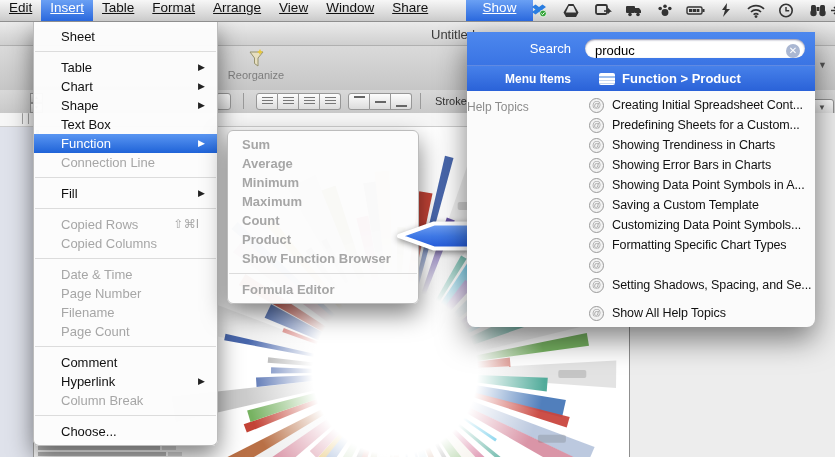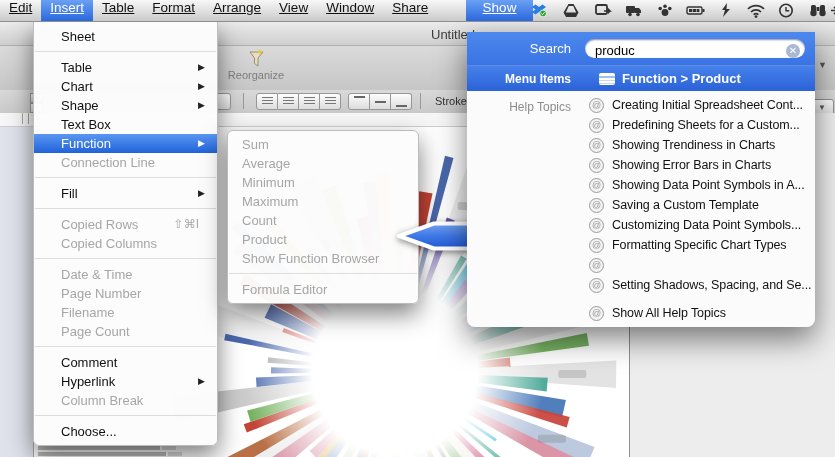--- a/index.html
+++ b/index.html
@@ -59,21 +59,21 @@
   .minitable{position:absolute;left:38px;top:446px;z-index:2;}
   .mt-row{display:flex;margin-bottom:2px;}
   .mt-bar{height:4px;background:#bdbdbd;margin-right:2px;}
   .mt-val{width:14px;height:4px;background:#dcdcdc;}
   
   .menu{position:absolute;background:rgba(252,252,252,0.97);border:1px solid #bcbcbc;
     box-shadow:0 10px 25px rgba(0,0,0,0.5);z-index:10;font-size:13px;color:#111;}
   #insert-menu{left:33px;top:22px;width:183px;border-top:none;border-radius:0 0 6px 6px;padding:5px 0 4px 0;}
   #function-submenu{left:227px;top:130px;width:190px;border-radius:6px;padding:4px 0 4px 0;z-index:11;}
   .mrow{height:19px;line-height:19px;padding:0 12px 0 27px;display:flex;align-items:center;}
-  #function-submenu .mrow{padding:0 12px 0 14px;}
+  #function-submenu .mrow{padding:0 12px 0 14px;font-weight:bold;}
   .mrow .lbl{flex:1;white-space:nowrap;}
   .mrow .shortcut{color:#a6a6a6;margin-right:6px;font-size:12px;}
   .mrow .sub{font-size:9px;color:#222;}
   .mrow.dis{color:#a6a6a6;}
   .mrow.hl{background:linear-gradient(#5a96f2,#1f63d8);color:#fff;}
   .mrow.hl .sub{color:#fff;}
   .msep{height:1px;background:#dcdcdc;margin:5px 1px 6px 1px;}
   
   #callout{position:absolute;left:396px;top:217px;z-index:12;filter:drop-shadow(0 2px 3px rgba(0,0,0,0.45));}
   
@@ -86,21 +86,21 @@
   .hp-query{flex:1;font-size:13px;color:#000;}
   .hp-clear{width:14px;height:14px;border-radius:7px;background:#aab7d2;color:#fff;font-size:10px;
     line-height:14px;text-align:center;flex:none;}
   .hp-result-row{height:25px;background:linear-gradient(#4781ea,#2a62d8);display:flex;align-items:center;
     border-top:1px solid rgba(255,255,255,0.25);}
   .hp-result-lbl{width:104px;text-align:right;padding-right:14px;color:#fff;font-size:12px;font-weight:bold;flex:none;}
   .mi-icon{width:16px;height:12px;background:#fff;border-radius:2px;margin-left:14px;margin-right:7px;flex:none;
     background:linear-gradient(#fff 0 3px,#9fc0ee 3px 5px,#fff 5px 7px,#c8d8f0 7px 8px,#fff 8px 10px,#c8d8f0 10px 11px,#fff 11px);}
   .hp-result-txt{color:#fff;font-size:13px;font-weight:bold;}
   .hp-body{display:flex;}
-  .hp-leftcol{width:104px;flex:none;text-align:right;padding:9px 14px 0 0;color:#8c8c8c;font-size:12px;}
+  .hp-leftcol{width:104px;flex:none;padding:9px 14px 0 0;color:#8c8c8c;font-size:12px;}
   .hp-topics{flex:1;padding-top:4px;}
   .topic-row{height:20px;display:flex;align-items:center;}
   .topic-row.showall{margin-top:8px;}
   .t-icon{width:13px;height:13px;border-radius:50%;border:1px solid #9a9a9a;color:#9a9a9a;
     font-size:9px;line-height:12px;text-align:center;margin:0 8px 0 4px;flex:none;background:#f2f2f2;}
   .t-lbl{font-size:12.5px;color:#111;white-space:nowrap;overflow:hidden;letter-spacing:-0.1px;}
 </style>
 </head>
 <body>
 

